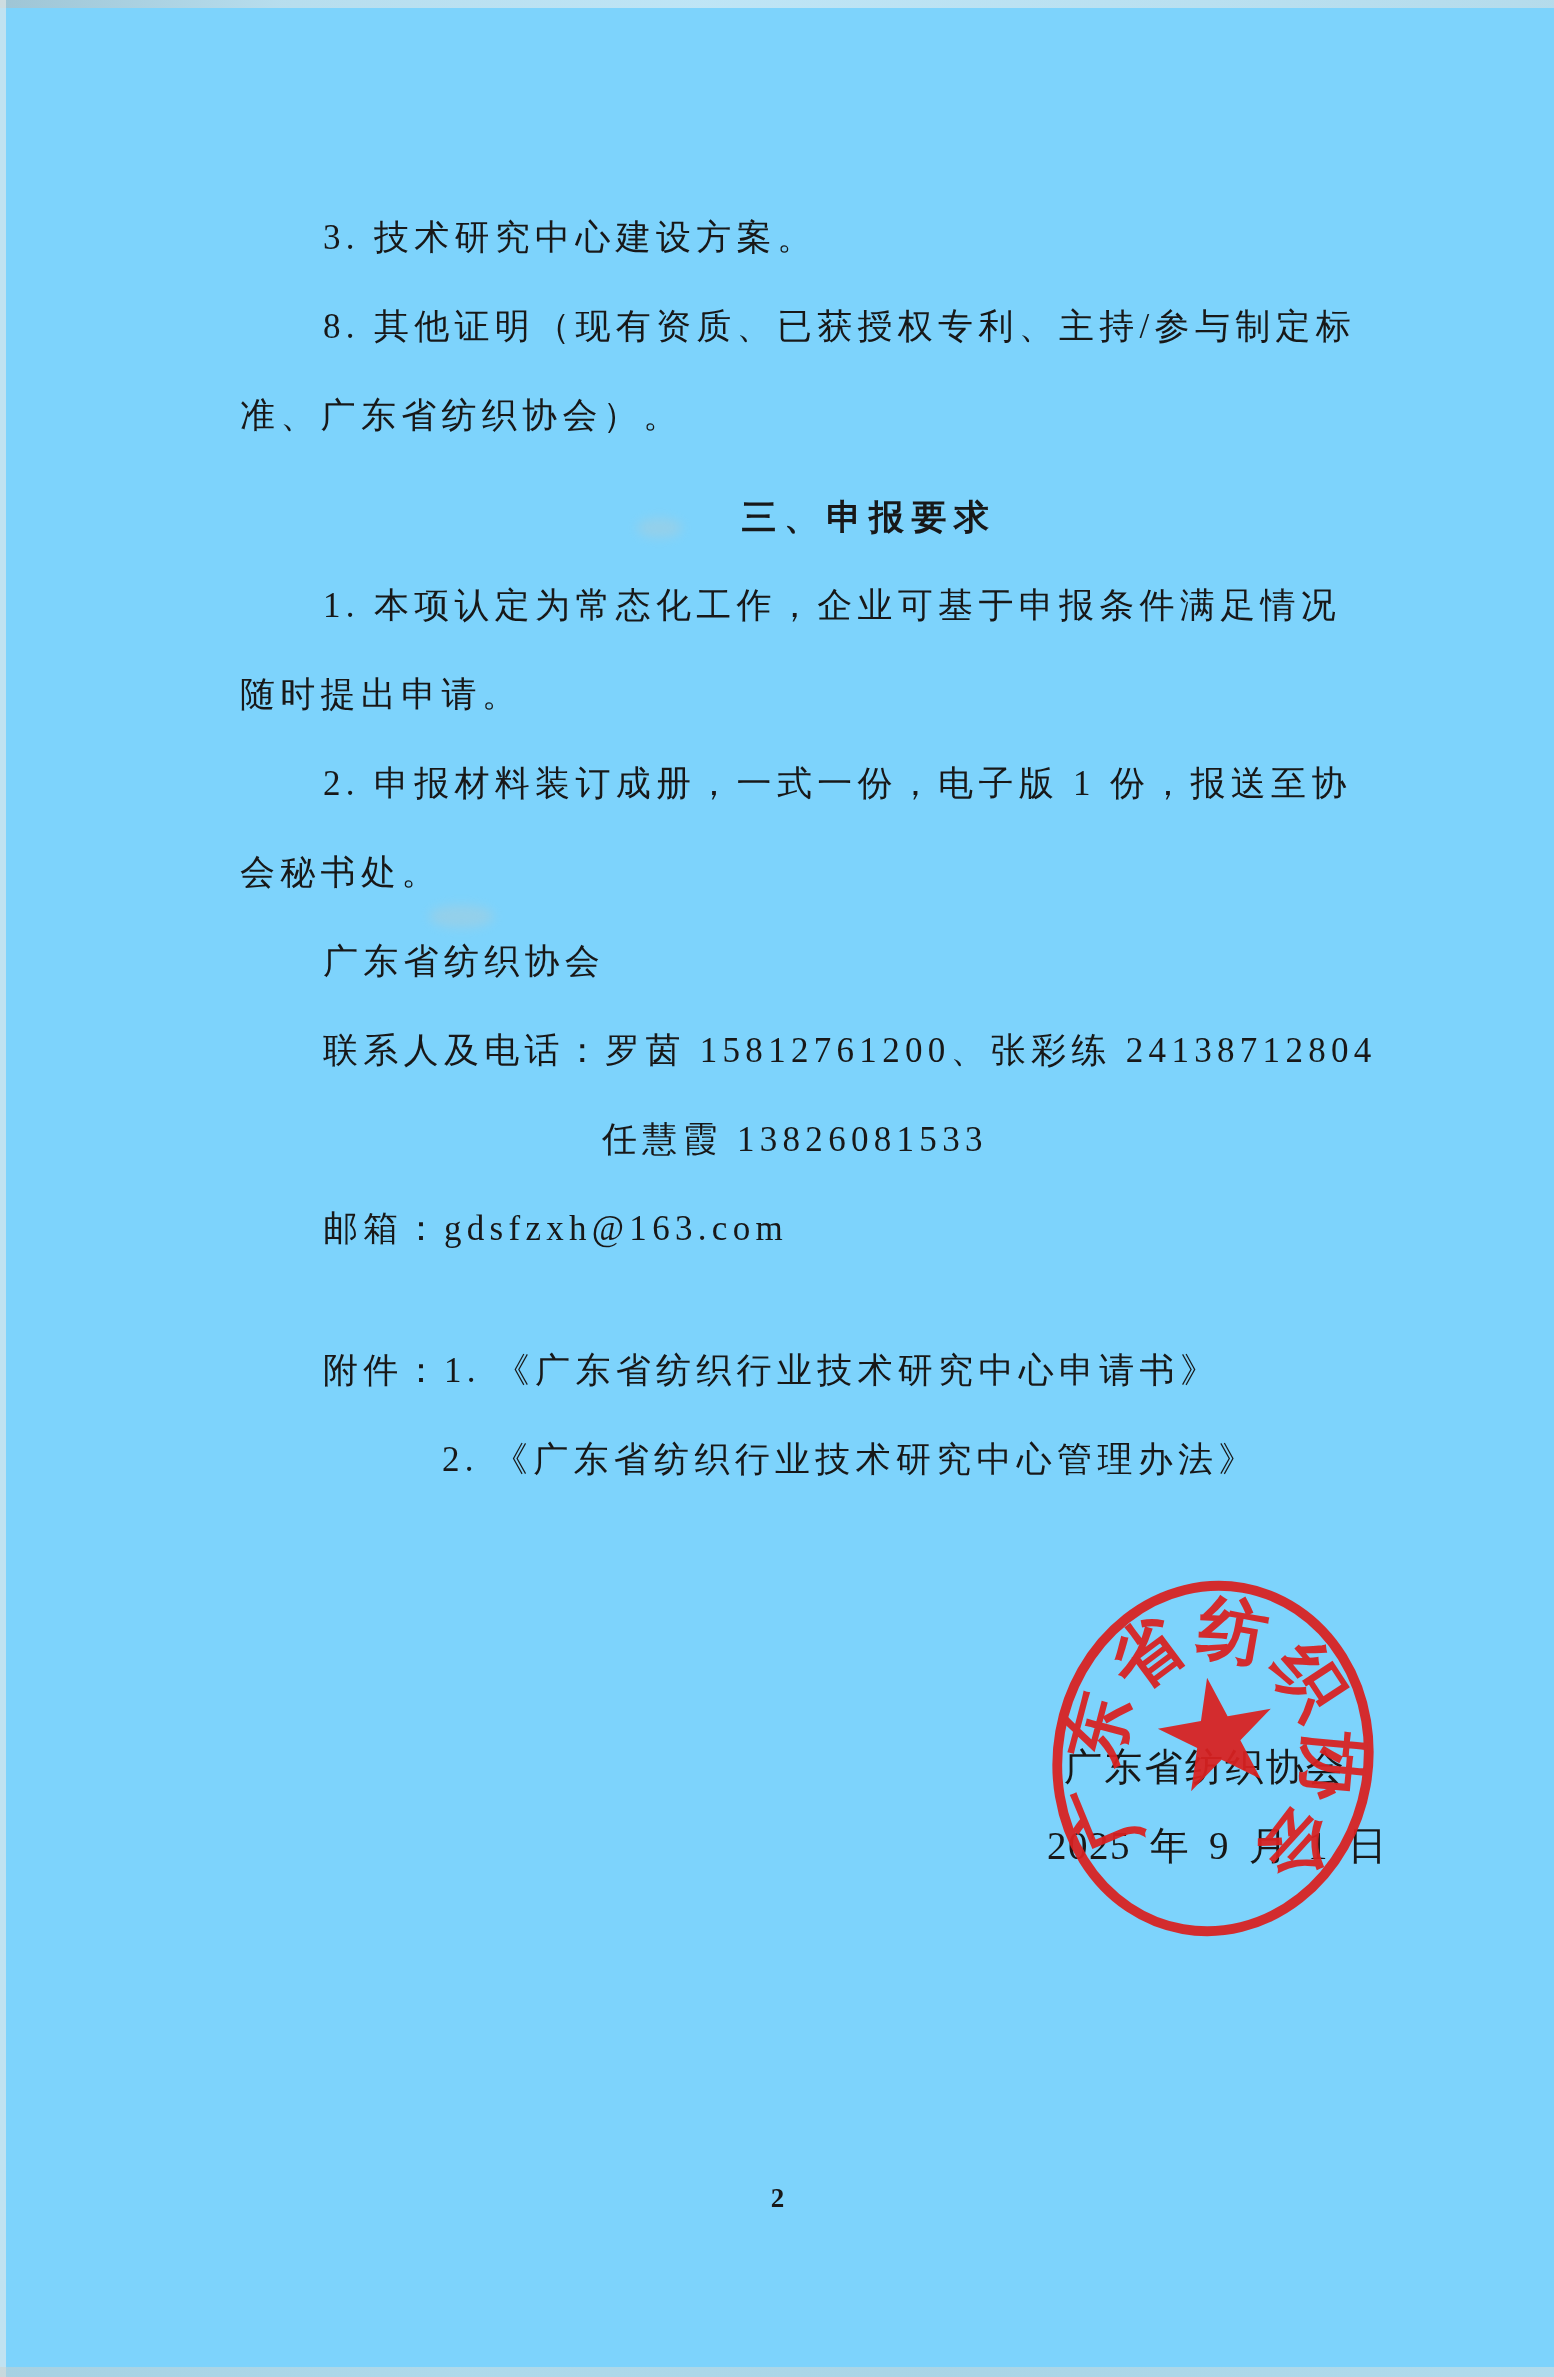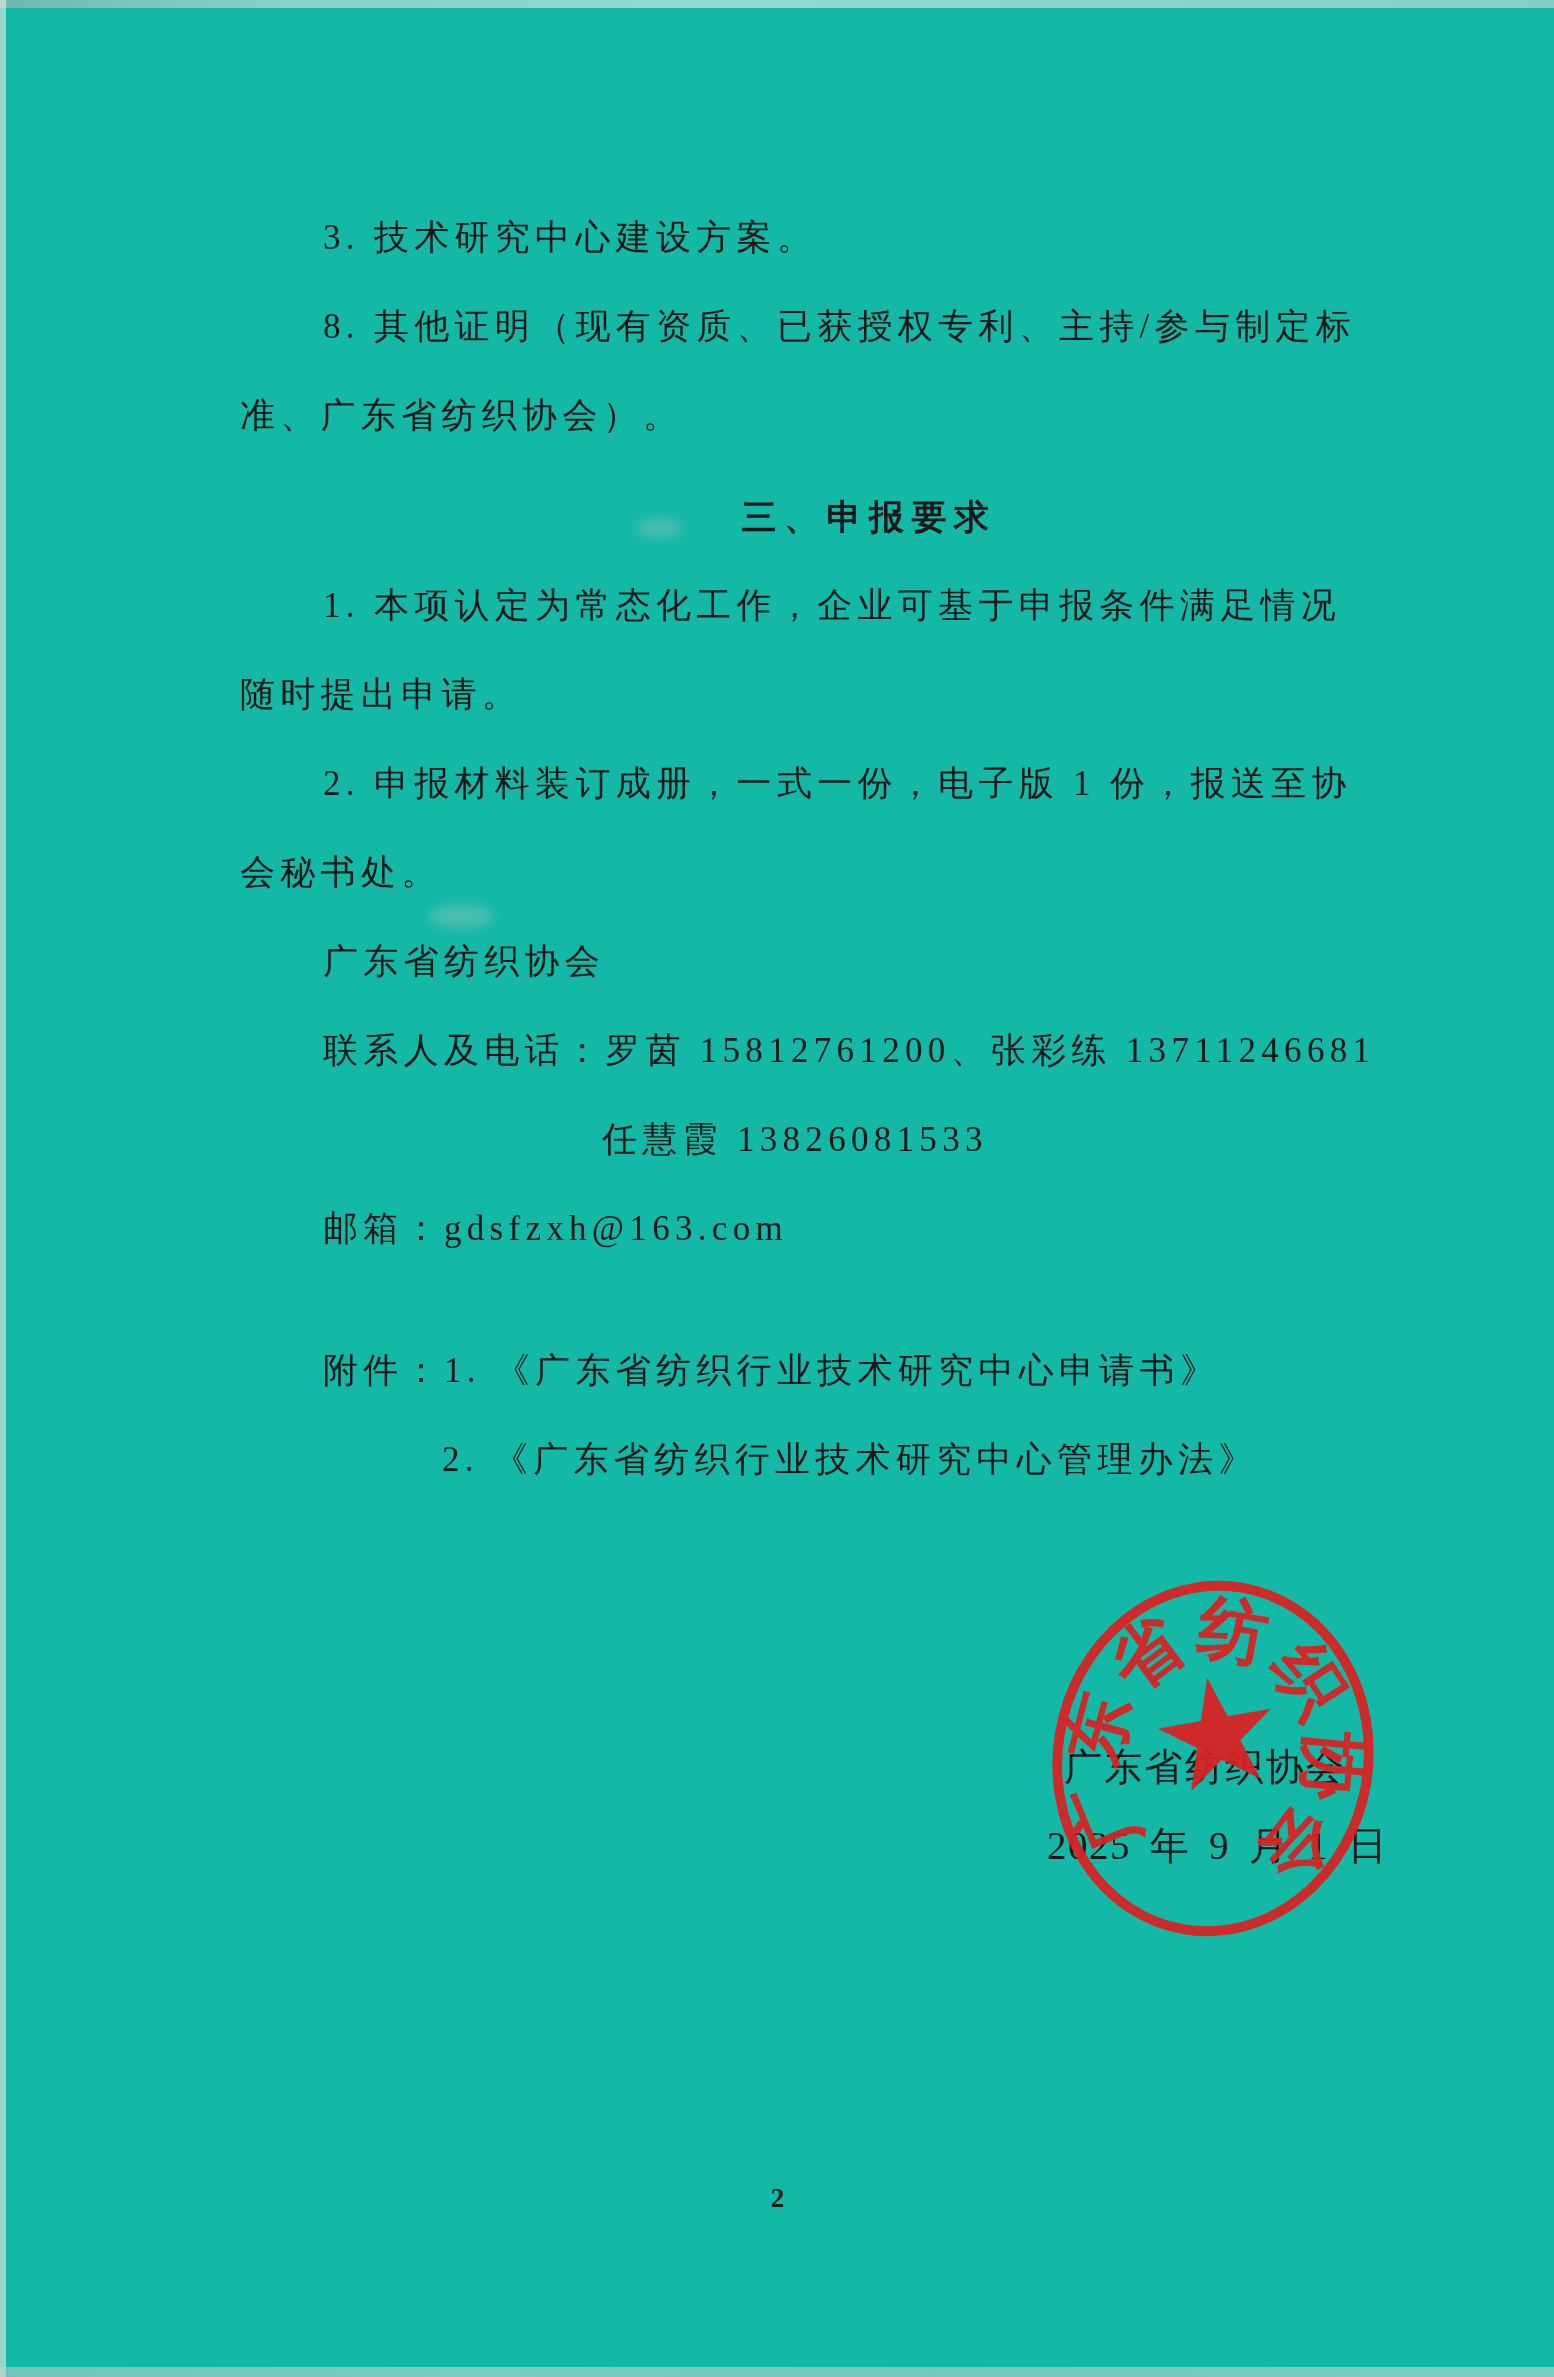--- a/index.html
+++ b/index.html
@@ -2,21 +2,21 @@
 <html style="font-size:12px"><head>
 <meta charset="utf-8">
 <style>
   html, body { margin: 0; padding: 0; }
   body { background: #9a9a9a; }
   .page {
     position: relative;
     width: 1555px;
     height: 2377px;
     margin: 0 auto;
-    background: #14b8a6;
+    background: #7dd3fc;
     font-family: "Liberation Serif", "DejaVu Serif", serif;
     color: #181818;
     overflow: hidden;
   }
   
   .edge-top {
     position: absolute; top: 0; left: 0; right: 0; height: 7.5px;
     background: linear-gradient(90deg, #b9b9b5, #e6e6e2 18%, #f3f3f0 45%, #eaeae6 78%, #e2e2de);
     opacity: .55;
   }
@@ -107,21 +107,21 @@
   <div class="content">
     <div class="line indent">3. 技术研究中心建设方案。</div>
     <div class="line indent">8. 其他证明（现有资质、已获授权专利、主持/参与制定标</div>
     <div class="line">准、广东省纺织协会）。</div>
     <div class="line indent heading">三、申报要求</div>
     <div class="line indent">1. 本项认定为常态化工作，企业可基于申报条件满足情况</div>
     <div class="line">随时提出申请。</div>
     <div class="line indent">2. 申报材料装订成册，一式一份，电子版 1 份，报送至协</div>
     <div class="line">会秘书处。</div>
     <div class="line indent">广东省纺织协会</div>
-    <div class="line indent">联系人及电话：罗茵 15812761200、张彩练 13711246681</div>
+    <div class="line indent">联系人及电话：罗茵 15812761200、张彩练 24138712804</div>
     <div class="line contact-sub">任慧霞 13826081533</div>
     <div class="line indent">邮箱：gdsfzxh@163.com</div>
     <div class="line indent attach-gap">附件：1. 《广东省纺织行业技术研究中心申请书》</div>
     <div class="line attach2">2. 《广东省纺织行业技术研究中心管理办法》</div>
   </div>
 
   <div class="org-signature">广东省纺织协会</div>
   <div class="issue-date">2025 年 9 月 1 日</div>
 
   <div class="stamp">

